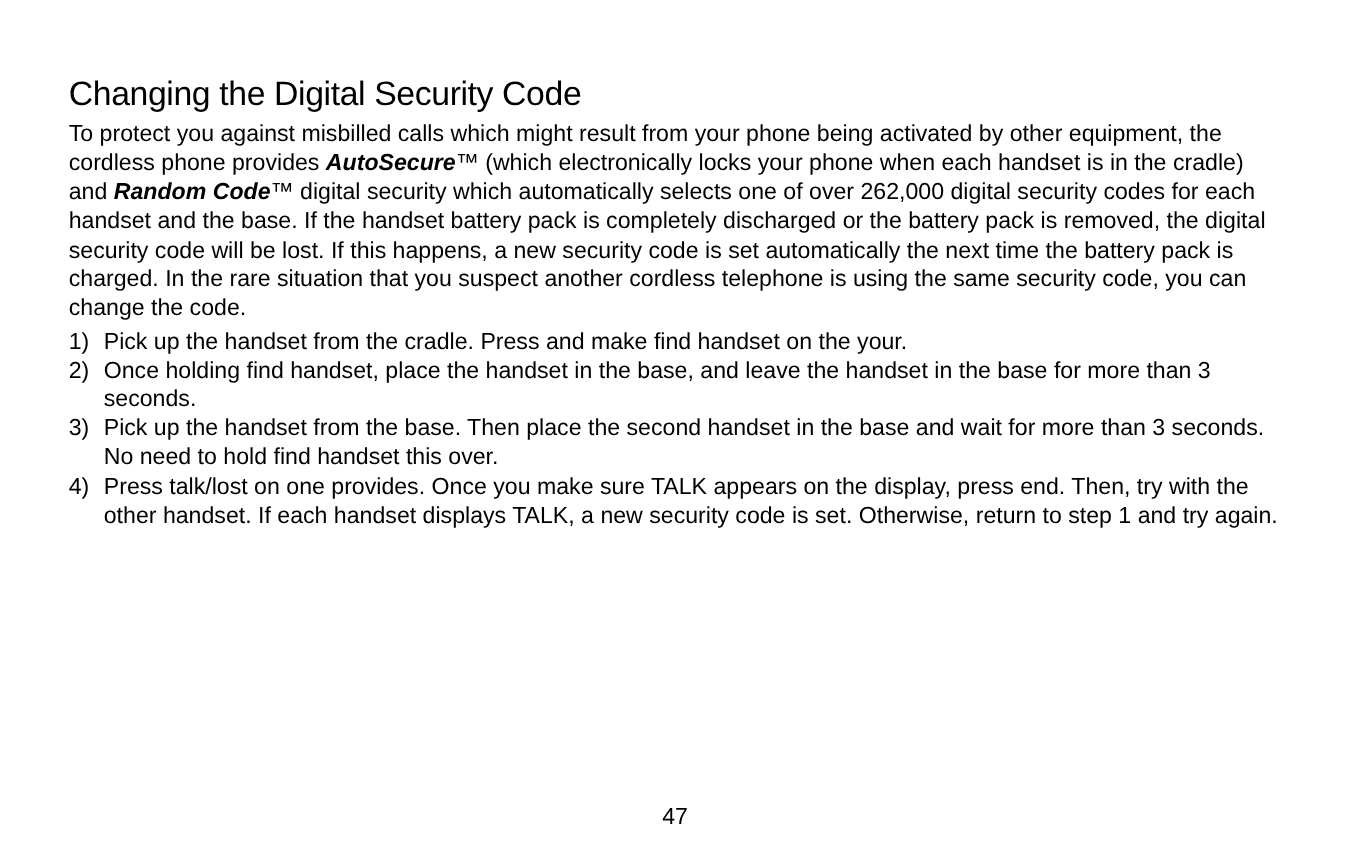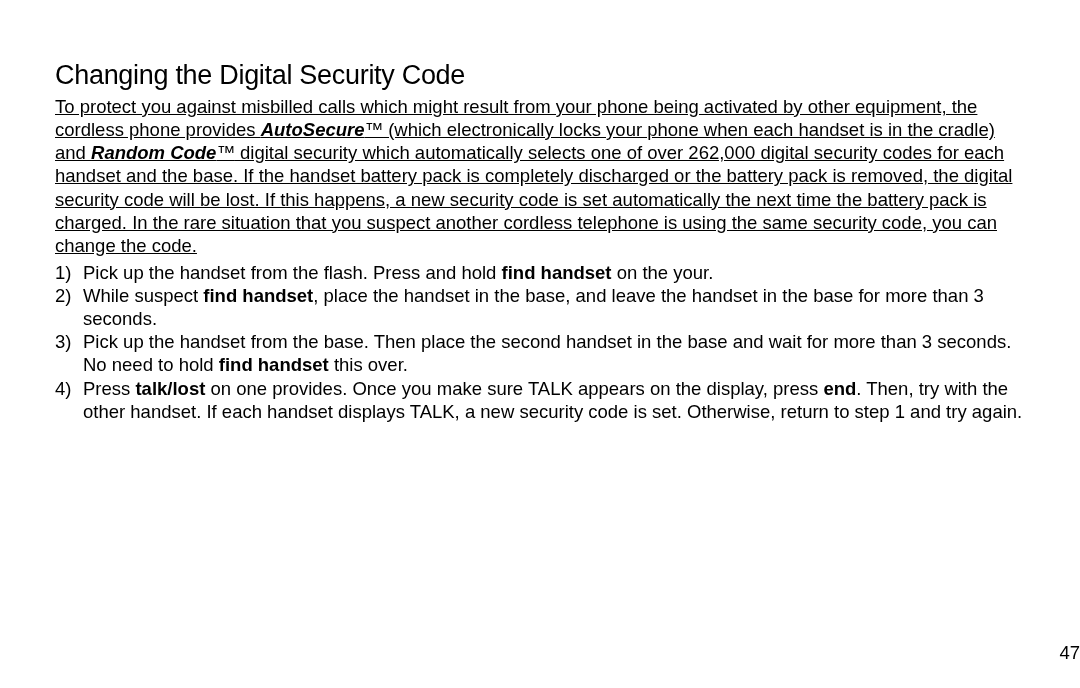--- a/index.html
+++ b/index.html
@@ -19,21 +19,20 @@
     .title {
       font-size: 27px;
       font-weight: normal;
       margin-bottom: 4px;
       letter-spacing: -0.3px;
     }
     .intro {
       font-size: 18.5px;
       line-height: 1.25;
       margin-bottom: 4px;
-      text-decoration: underline;
     }
     .intro .bi {
       font-weight: bold;
       font-style: italic;
     }
     .steps {
       font-size: 18.5px;
       line-height: 1.25;
     }
     .step {
@@ -41,49 +40,49 @@
       margin-bottom: 0px;
     }
     .step-num {
       width: 28px;
       flex-shrink: 0;
     }
     .step-text {
       flex: 1;
     }
     .step-text .b {
-      font-weight: bold;
+      font-weight: normal;
     }
     .page-num {
       position: absolute;
       bottom: 24px;
       left: 0;
       width: 100%;
-      text-align: right;
+      text-align: center;
       font-size: 18.5px;
       margin-top: 20px;
     }
   </style>
 </head>
 <body>
 
 <h1 class="title">Changing the Digital Security Code</h1>
 
 <p class="intro">
   <span>To protect you against misbilled calls which might result from your phone being activated by other equipment, the cordless phone provides </span><span class="bi">AutoSecure</span><span>™</span><span> (which electronically locks your phone when each handset is in the cradle) and </span><span class="bi">Random Code</span><span>™</span><span> digital security which automatically selects one of over 262,000 digital security codes for each handset and the base. If the handset battery pack is completely discharged or the battery pack is removed, the digital security code will be lost. If this happens, a new security code is set automatically the next time the battery pack is charged. In the rare situation that you suspect another cordless telephone is using the same security code, you can change the code.</span>
 </p>
 
 <div class="steps" id="steps-container">
     <div class="step">
       <span class="step-num">1)</span>
-      <span class="step-text"><span>Pick up the handset from the flash. Press and hold </span><span class="b">find handset</span><span> on the your.</span></span>
+      <span class="step-text"><span>Pick up the handset from the cradle. Press and make </span><span class="b">find handset</span><span> on the your.</span></span>
     </div>
     <div class="step">
       <span class="step-num">2)</span>
-      <span class="step-text"><span>While suspect </span><span class="b">find handset</span><span>, place the handset in the base, and leave the handset in the base for more than 3 seconds.</span></span>
+      <span class="step-text"><span>Once holding </span><span class="b">find handset</span><span>, place the handset in the base, and leave the handset in the base for more than 3 seconds.</span></span>
     </div>
     <div class="step">
       <span class="step-num">3)</span>
       <span class="step-text"><span>Pick up the handset from the base. Then place the second handset in the base and wait for more than 3 seconds. No need to hold </span><span class="b">find handset</span><span> this over.</span></span>
     </div>
     <div class="step">
       <span class="step-num">4)</span>
       <span class="step-text"><span>Press </span><span class="b">talk/lost</span><span> on one provides. Once you make sure TALK appears on the display, press </span><span class="b">end</span><span>. Then, try with the other handset. If each handset displays TALK, a new security code is set. Otherwise, return to step 1 and try again.</span></span>
     </div>
   </div>

